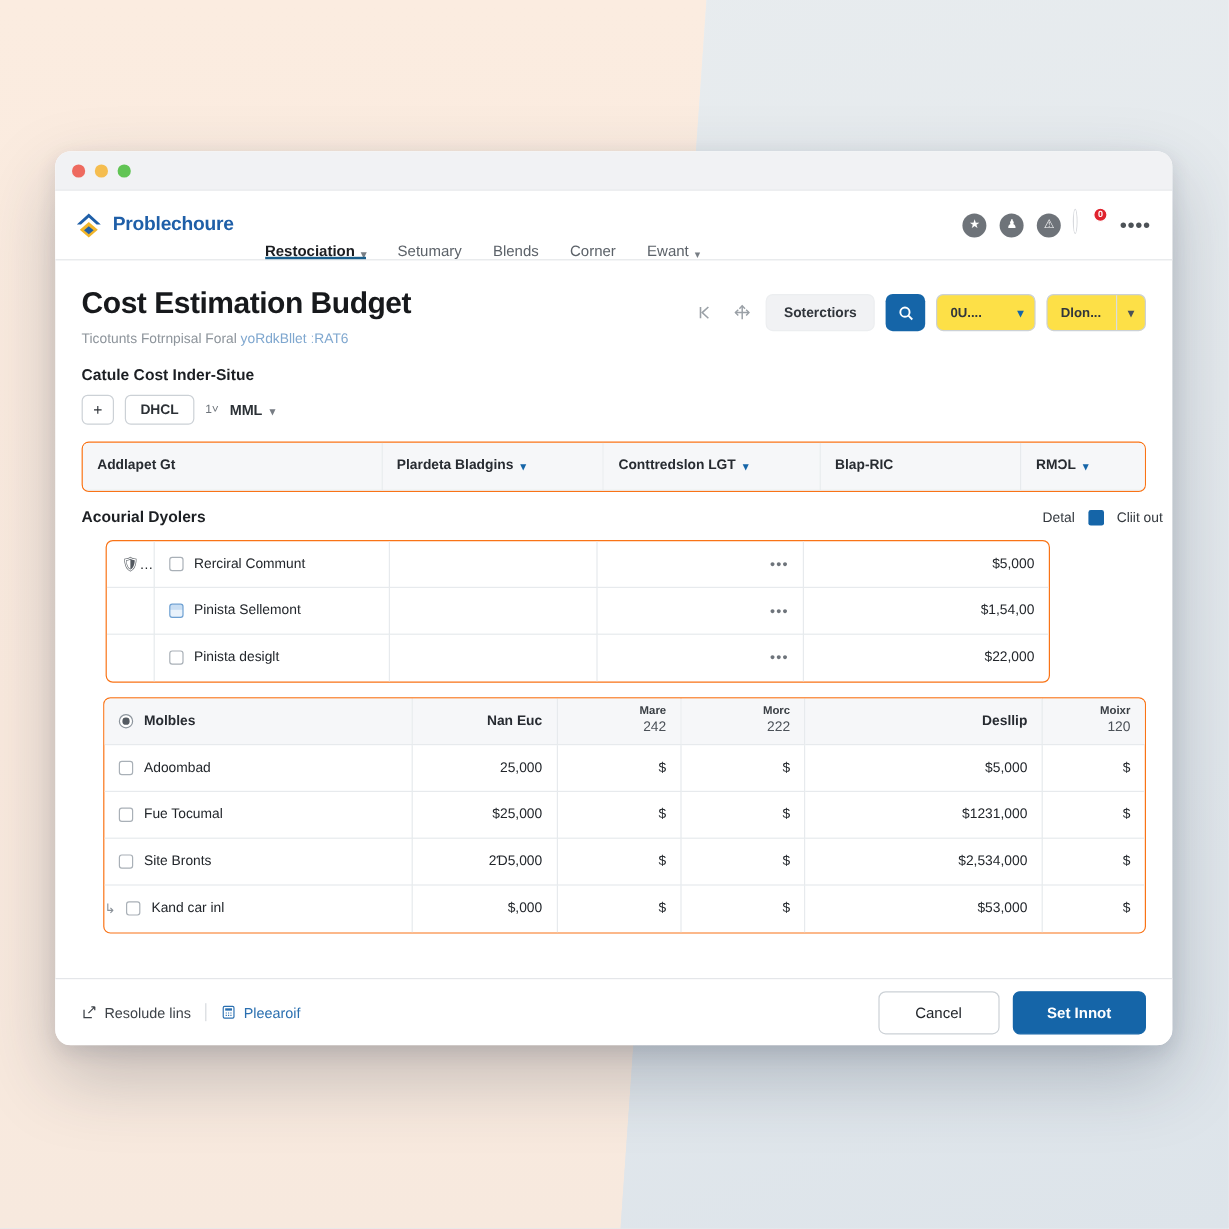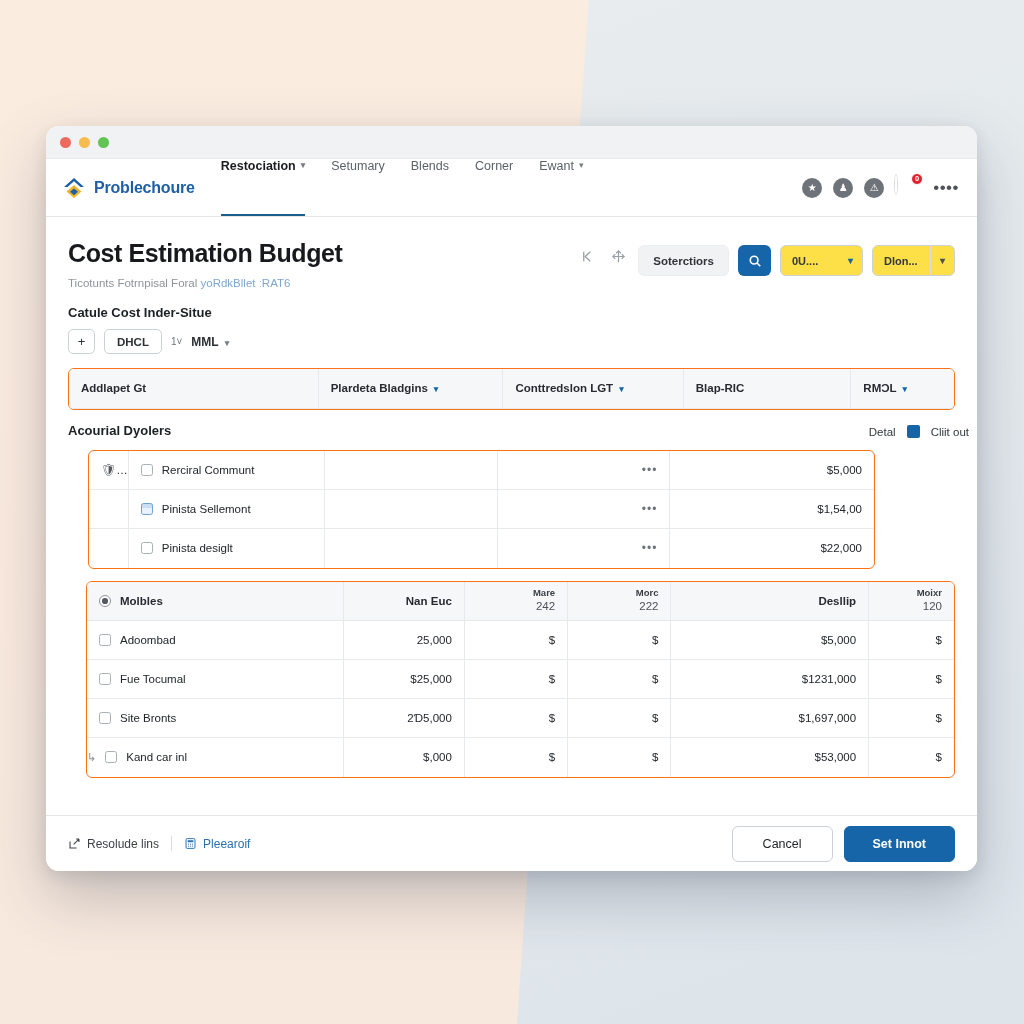--- a/index.html
+++ b/index.html
@@ -55,21 +55,21 @@
     padding: 0 18px 0 16px;
     position: relative;
   }
   .brand { display: flex; align-items: center; gap: 8px; margin-right: 26px; }
   .brand-name {
     font-size: 16px; font-weight: bold; color: #1f5fa8; letter-spacing: -.2px;
   }
   .navlinks { display: flex; align-items: center; gap: 26px; height: 100%; }
   .navlink {
     font-size: 12.5px; color: #5c6269; height: 100%;
-    display: flex; align-items: flex-start; gap: 5px; position: relative;
+    display: flex; align-items: flex-end; gap: 5px; position: relative;
     white-space: nowrap;
   }
   .navlink.active { color: #1b1d21; font-weight: bold; }
   .navlink.active::after {
     content: ""; position: absolute; left: 0; right: 0; bottom: 0;
     height: 2.5px; background: #1b5f8c;
   }
   .caret { font-size: 9px; color: #777d84; transform: translateY(1px); }
 
   .nav-right { margin-left: auto; display: flex; align-items: center; gap: 11px; }
@@ -99,21 +99,21 @@
 
   
   .content { flex: 1 1 auto; padding: 22px 22px 0 22px; overflow: hidden; position: relative; }
 
   .page-title { font-size: 25px; font-weight: bold; color: #17191c; letter-spacing: -.4px; }
   .page-sub { margin-top: 9px; font-size: 11.5px; color: #8d949b; }
   .page-sub .lnk { color: #7fa7cf; }
 
   .toolbar-row {
     position: absolute; right: 22px; top: 28px;
-    display: flex; align-items: flex-start; gap: 9px;
+    display: flex; align-items: center; gap: 9px;
   }
   .tb-icon {
     width: 22px; height: 22px; display: flex; align-items: center;
     justify-content: center; color: #9aa0a6;
   }
   .pill-btn {
     height: 31px; padding: 0 14px; border-radius: 6px;
     background: #f1f2f4; border: 1px solid #eceef0;
     font-size: 11.5px; color: #30353b; font-weight: bold;
     display: flex; align-items: center; white-space: nowrap;
@@ -508,21 +508,21 @@
           <tr>
             <td>
               <span class="cellwrap">
                   <span class="cbox"></span>
                   <span>Site Bronts</span>
                 </span>
             </td>
             <td class="right">2Ɗ5,000</td>
             <td class="right">$</td>
             <td class="right">$</td>
-            <td class="right">$1,697,000</td>
+            <td class="right">$2,534,000</td>
             <td class="right">$</td>
           </tr>
           <tr>
             <td>
               <span class="cellwrap" style="margin-left:-12px;">
                 <span class="tick">↳</span>
                 <span class="cbox"></span>
                 <span>Kand car inl</span>
               </span>
             </td>

